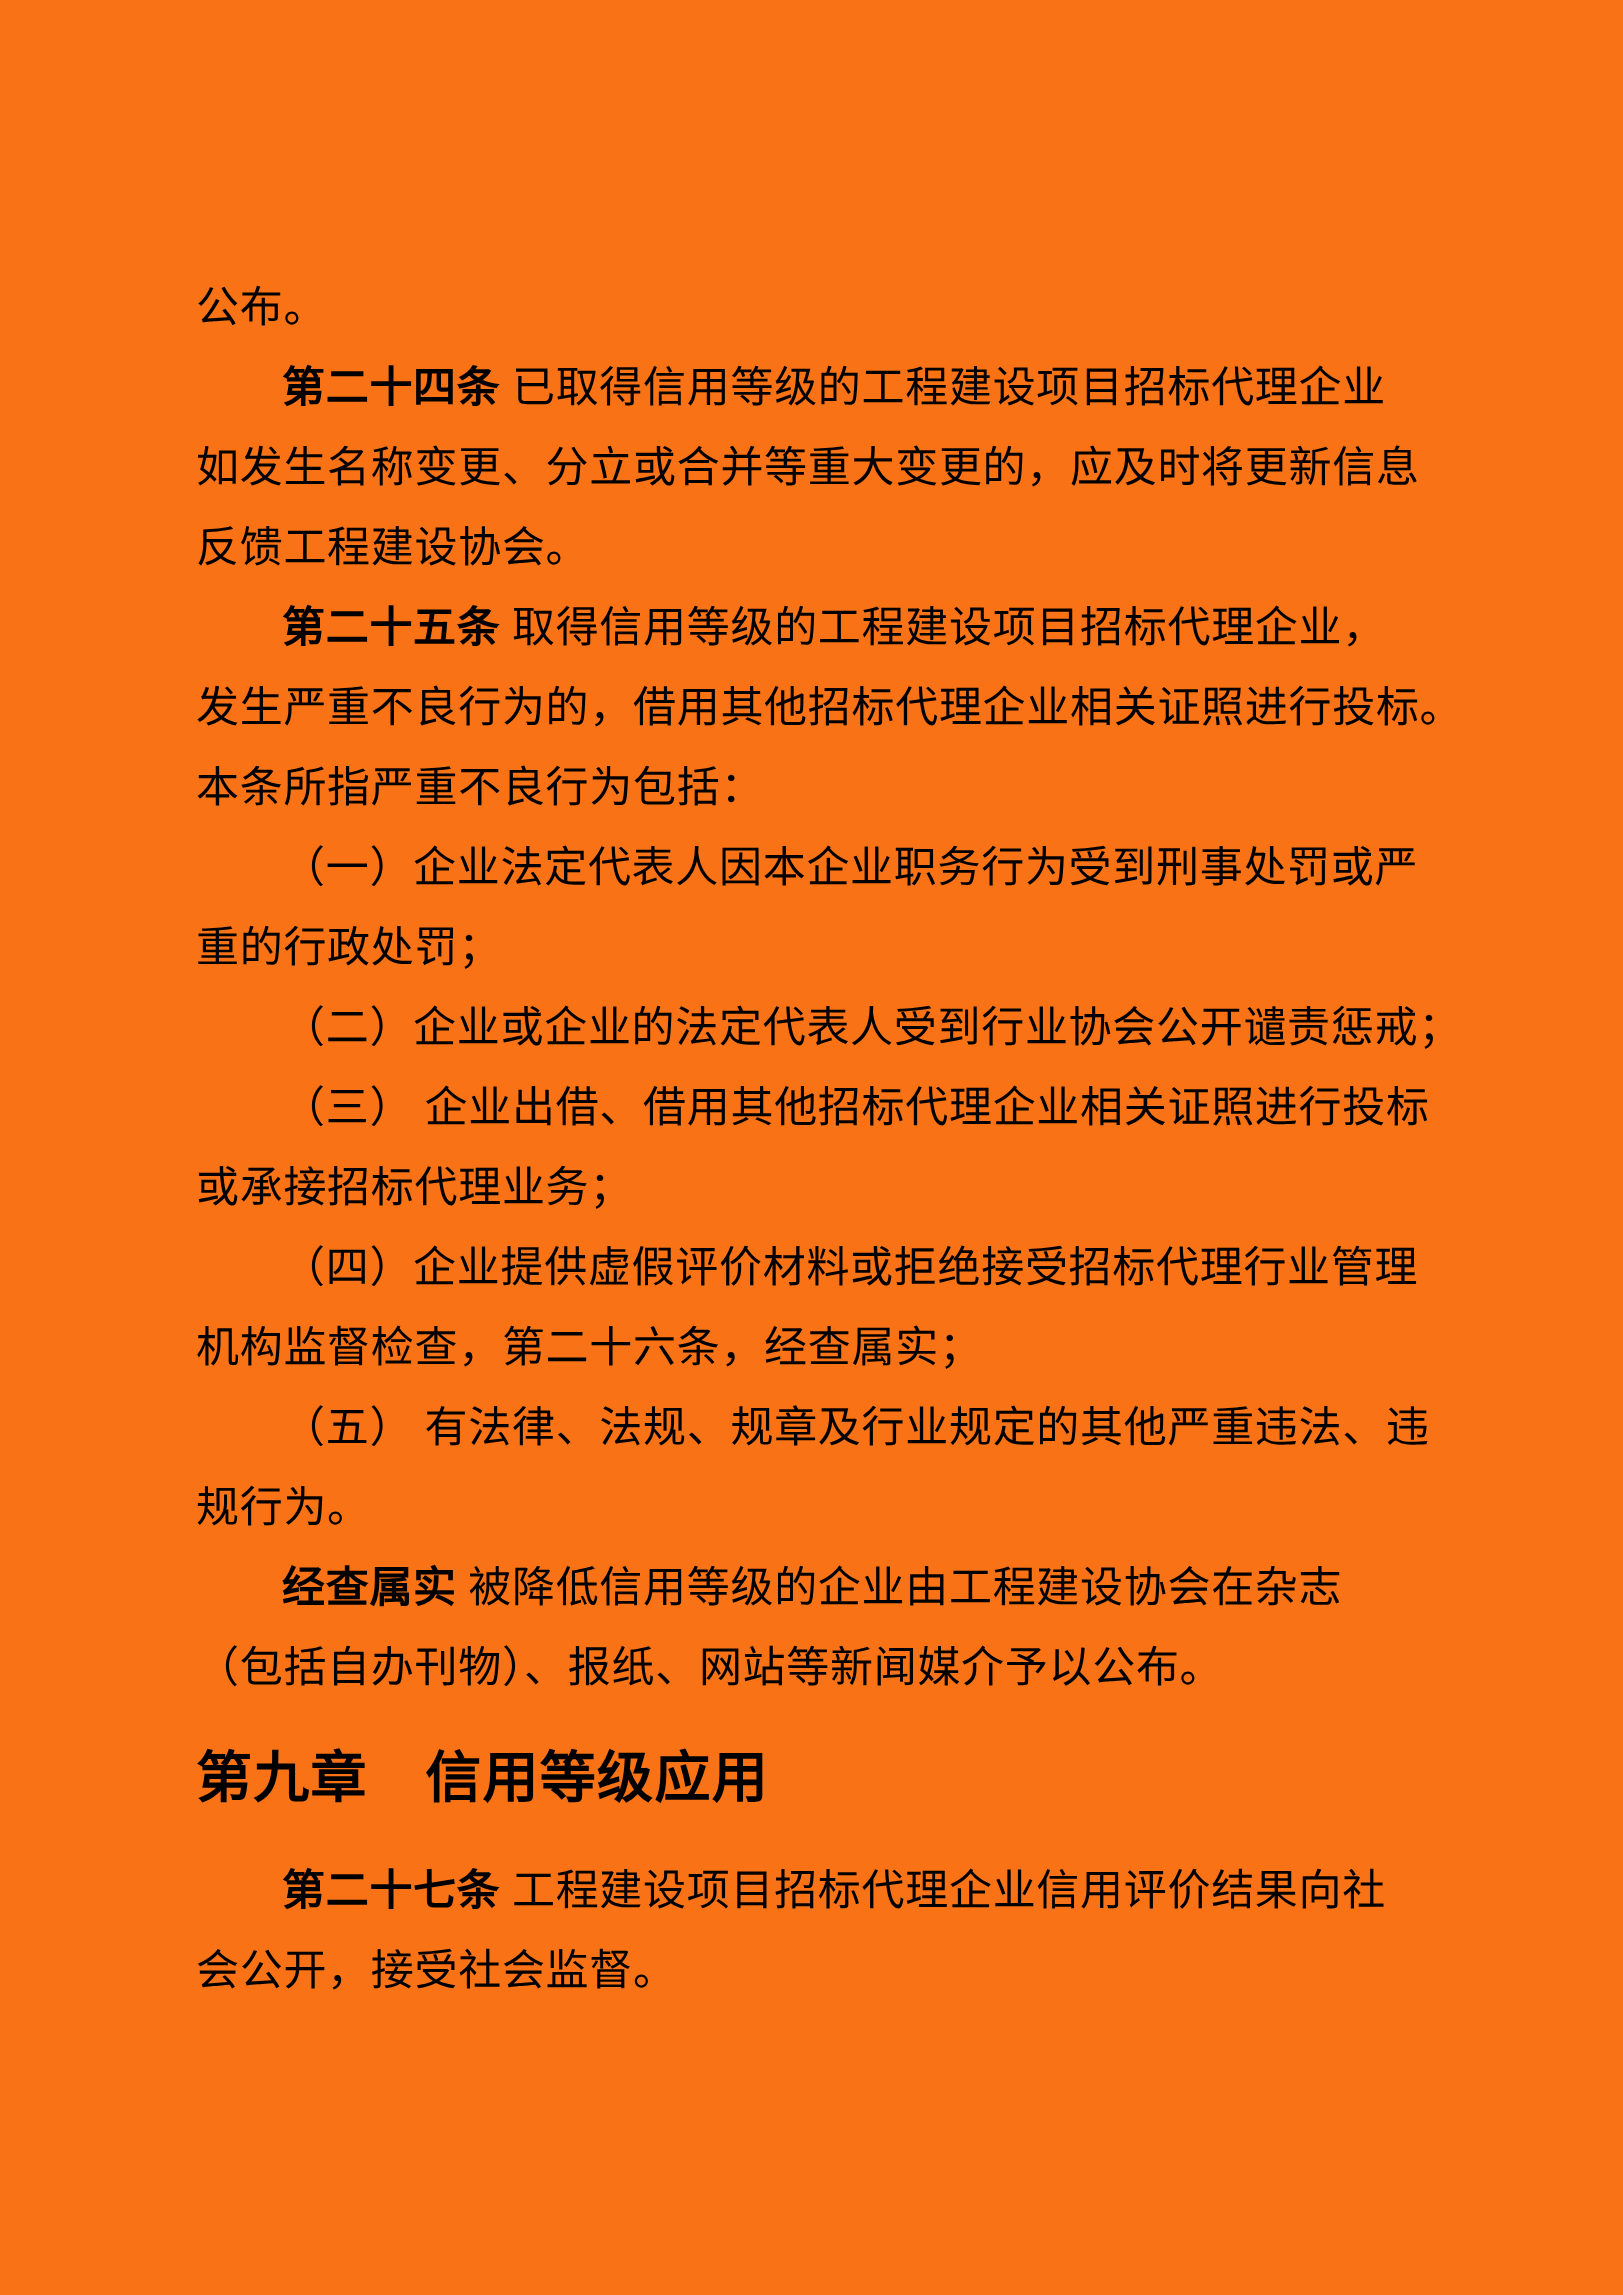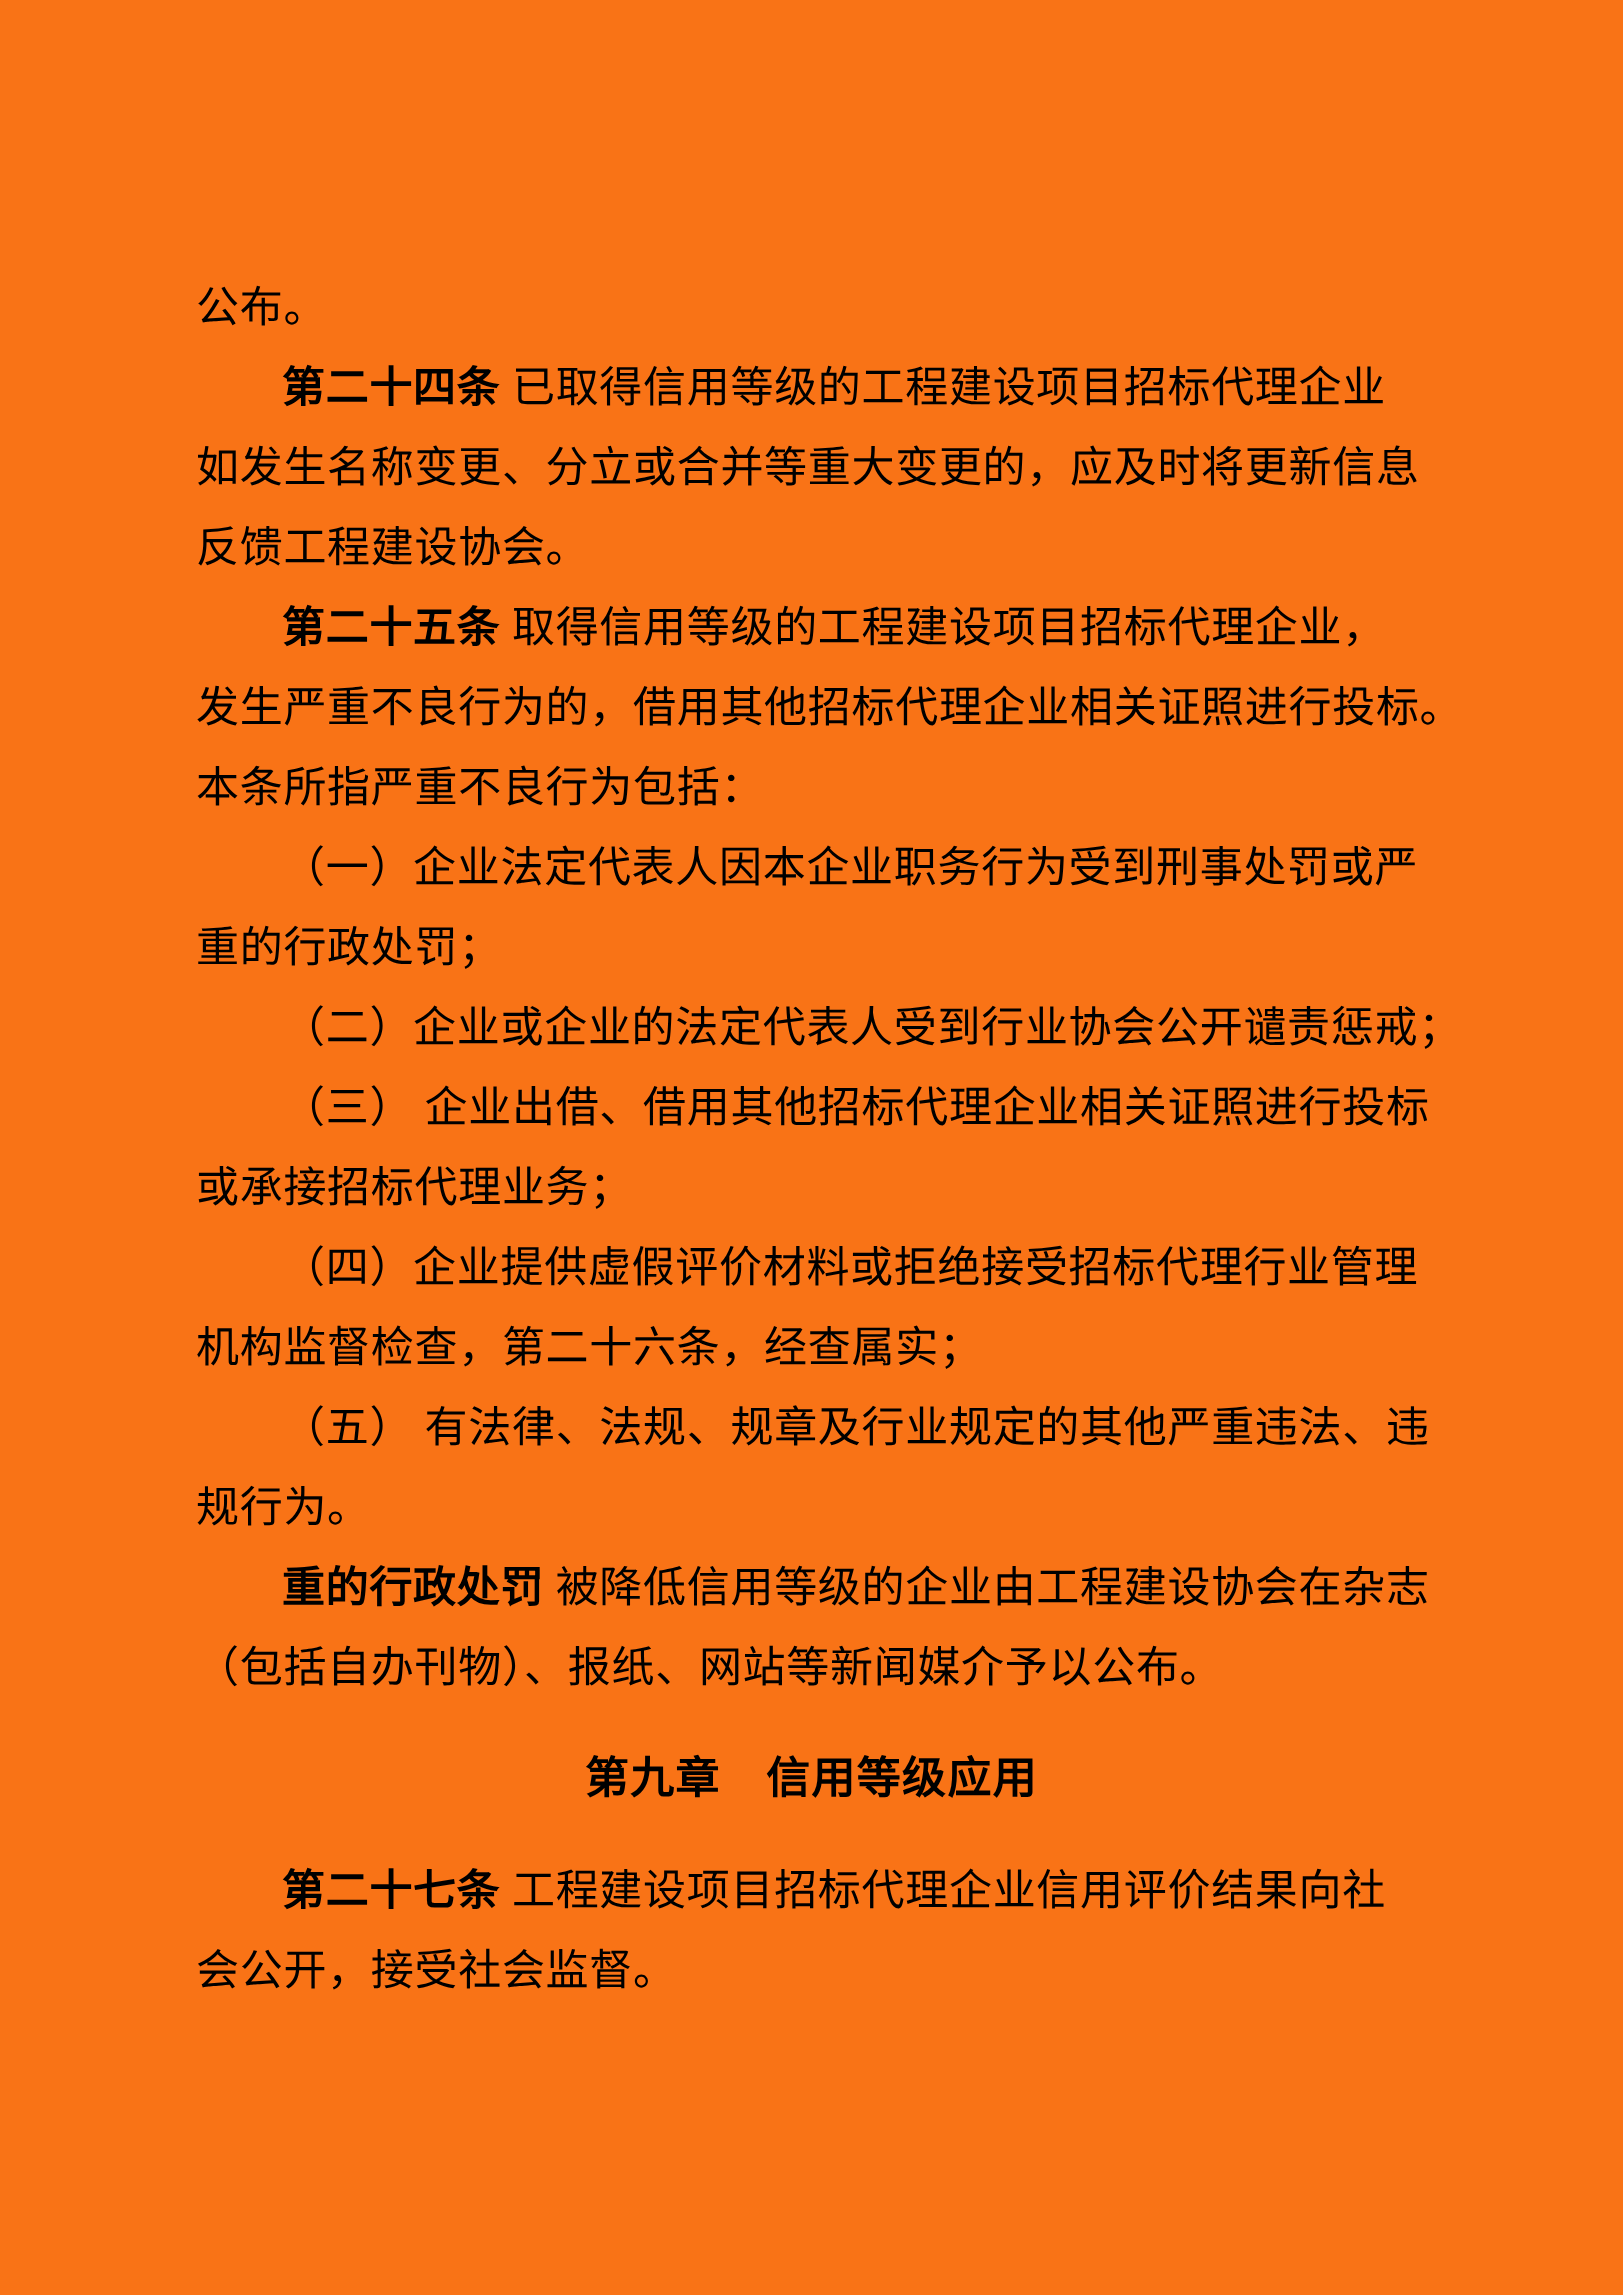--- a/index.html
+++ b/index.html
@@ -32,23 +32,22 @@
   .line.indent {
     text-indent: 86px;
   }
   .line b {
     font-weight: bold;
   }
   .chapter-heading {
     margin: 30px 196px 33px 196px;
     height: 80px;
     line-height: 80px;
-    text-align: center;
     font-family: "Liberation Sans", sans-serif;
-    font-size: 44px;
+    font-size: 56px;
     font-weight: bold;
     letter-spacing: 1.3px;
     white-space: nowrap;
   }
 </style>
 </head>
 <body>
 
 <div class="page">
   <div class="body-text first-block" id="lines-before">
@@ -61,21 +60,21 @@
       <div class="line">本条所指严重不良行为包括：</div>
       <div class="line indent">（一）企业法定代表人因本企业职务行为受到刑事处罚或严</div>
       <div class="line">重的行政处罚；</div>
       <div class="line indent">（二）企业或企业的法定代表人受到行业协会公开谴责惩戒；</div>
       <div class="line indent">（三） 企业出借、借用其他招标代理企业相关证照进行投标</div>
       <div class="line">或承接招标代理业务；</div>
       <div class="line indent">（四）企业提供虚假评价材料或拒绝接受招标代理行业管理</div>
       <div class="line">机构监督检查，第二十六条，经查属实；</div>
       <div class="line indent">（五） 有法律、法规、规章及行业规定的其他严重违法、违</div>
       <div class="line">规行为。</div>
-      <div class="line indent"><b>重的行政处罚</b> 被降低信用等级的企业由工程建设协会在杂志</div>
+      <div class="line indent"><b>经查属实</b> 被降低信用等级的企业由工程建设协会在杂志</div>
       <div class="line">（包括自办刊物）、报纸、网站等新闻媒介予以公布。</div>
     </div>
 
   <h2 class="chapter-heading">
     <span>第九章　信用等级应用</span>
   </h2>
 
   <div class="body-text" id="lines-after">
       <div class="line indent"><b>第二十七条</b> 工程建设项目招标代理企业信用评价结果向社</div>
       <div class="line">会公开，接受社会监督。</div>

